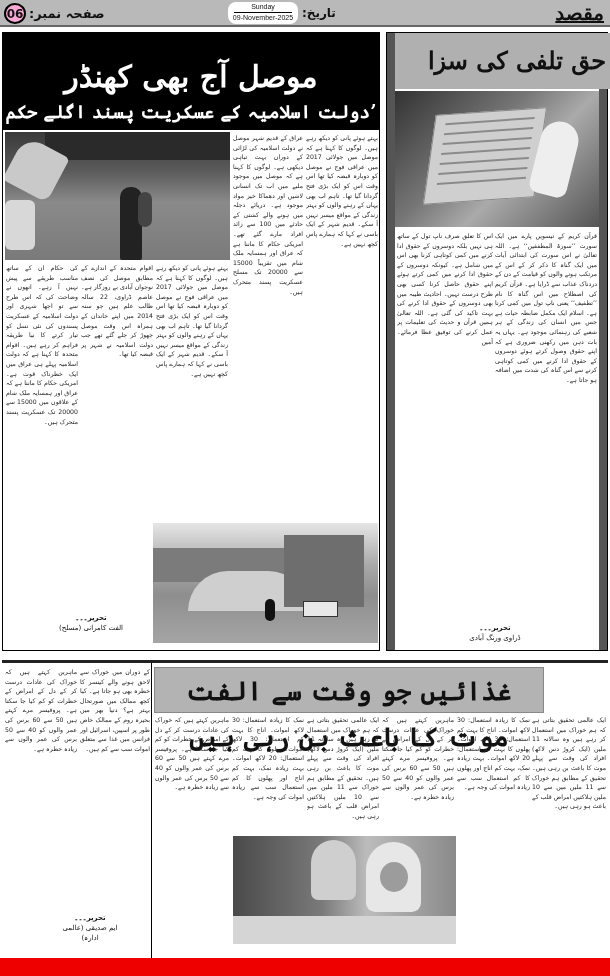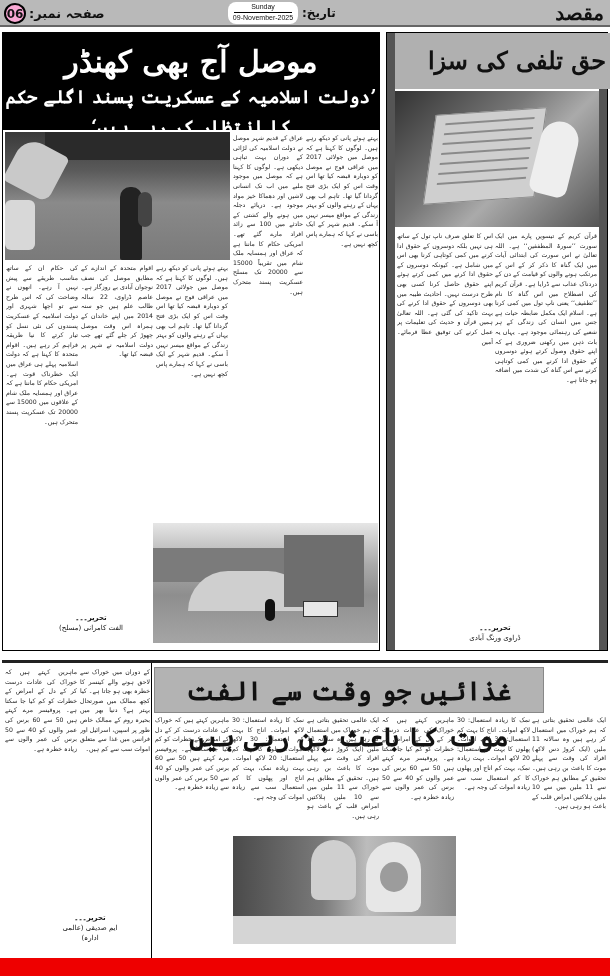--- a/index.html
+++ b/index.html
@@ -7,26 +7,26 @@
   body { font-family: "DejaVu Sans", sans-serif; color: #111; position: relative; }
 
   
   .masthead { position: absolute; left: 0; top: 0; width: 610px; height: 27px; background: #b9b9b9; border-bottom: 2px solid #666; }
   .page-no { position: absolute; left: 4px; top: 3px; height: 21px; display: flex; align-items: center; gap: 3px; direction: rtl; }
   .page-no .num { width: 22px; height: 21px; border-radius: 50%; border: 2px solid #000; background: #f9a8d4; font: bold 12px "DejaVu Sans", sans-serif; display: flex; align-items: center; justify-content: center; direction: ltr; }
   .page-no .lbl { font: bold 13px "DejaVu Sans", sans-serif; }
   .date-box { position: absolute; left: 228px; top: 2px; width: 70px; height: 22px; background: #fff; border-radius: 8px; text-align: center; font: 7px "Liberation Sans", sans-serif; line-height: 10px; }
   .date-box .day { display: block; border-bottom: 1px solid #000; margin: 0 6px; }
   .date-label { position: absolute; left: 302px; top: 6px; font: bold 12px "DejaVu Sans", sans-serif; direction: rtl; }
-  .brand { position: absolute; right: 6px; top: 1px; font: bold 20px "DejaVu Serif", serif; direction: rtl; }
+  .brand { position: absolute; right: 6px; top: 1px; font: bold 20px "DejaVu Serif", serif; direction: rtl; text-decoration: underline; }
 
   
   .art1 { position: absolute; left: 2px; top: 32px; width: 378px; height: 619px; border: 1px solid #000; }
   .art1-head { position: absolute; left: 0; top: 0; width: 376px; height: 97px; background: #000; color: #fff; text-align: center; direction: rtl; }
-  .art1-head .t1 { font: bold 30px "DejaVu Serif", serif; margin-top: 9px; line-height: 40px; }
+  .art1-head .t1 { font: bold 30px "DejaVu Serif", serif; margin-top: 24px; line-height: 40px; }
   .art1-head .t2 { font: bold 18px "DejaVu Serif", serif; line-height: 30px; }
   .photo { position: absolute; overflow: hidden; }
   .photo-mosul { left: 2px; top: 99px; width: 225px; height: 128px;
      background: linear-gradient(180deg,#3a3a3a 0%,#5a5a5a 30%,#8a8a8a 55%,#7a7a7a 100%); }
   .photo-mosul .car1 { position:absolute; left:6px; top:12px; width:50px; height:50px; background:#c9c9c9; border-radius:40% 10% 20% 10%; transform: rotate(28deg); }
   .photo-mosul .car2 { position:absolute; left:0; top:68px; width:30px; height:50px; background:#d8d8d8; border-radius: 6px; }
   .photo-mosul .man { position:absolute; left:115px; top:55px; width:22px; height:73px; background:#222; border-radius: 10px 10px 2px 2px; }
   .photo-mosul .child { position:absolute; left:133px; top:60px; width:14px; height:35px; background:#444; border-radius: 7px; }
   .photo-mosul .bg { position:absolute; left:40px; top:0; width:185px; height:28px; background:#2a2a2a; }
 

